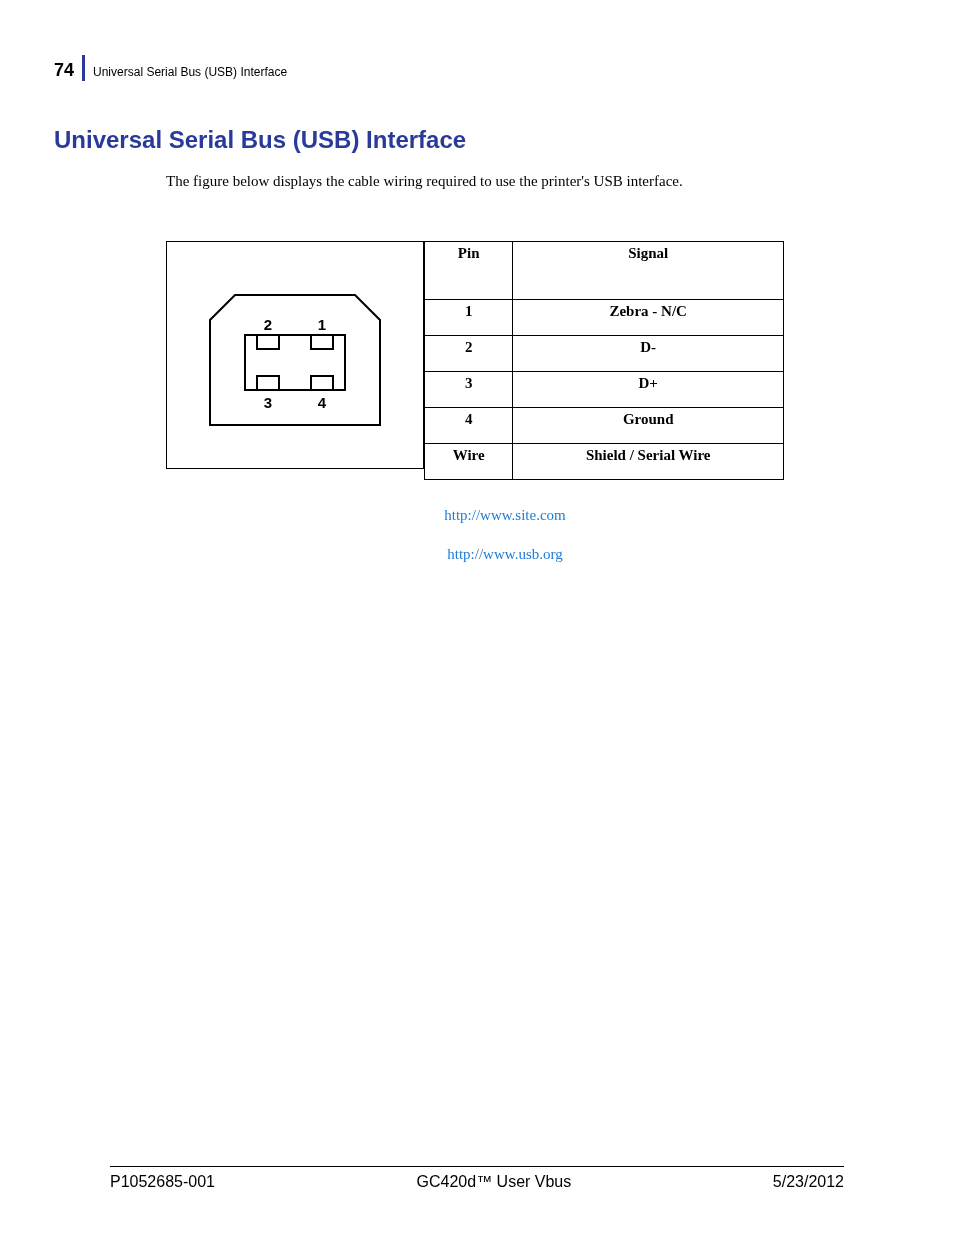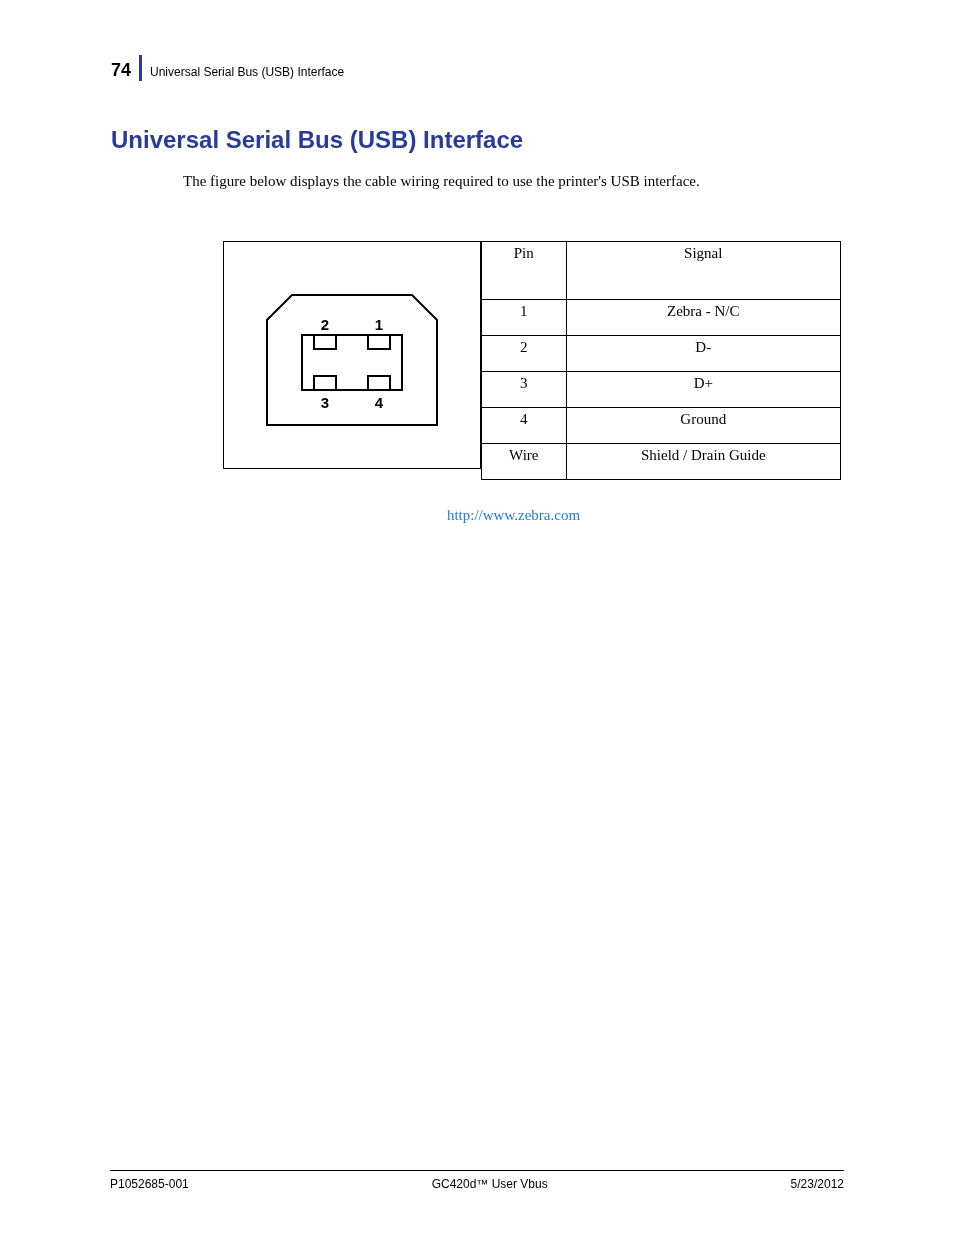--- a/index.html
+++ b/index.html
@@ -7,21 +7,21 @@
     font-size: 15px;
     color: #000;
     margin: 0;
     padding: 0;
     width: 954px;
     height: 1235px;
     position: relative;
     background: #fff;
   }
   .page {
-    padding: 55px 110px 0 111px;
+    padding: 55px 110px 0 54px;
     box-sizing: border-box;
     width: 100%;
     height: 100%;
     position: relative;
   }
   .page-top {
     display: flex;
     align-items: flex-end;
     margin-bottom: 45px;
   }
@@ -46,21 +46,21 @@
     padding-bottom: 2px;
   }
   h1.section-title {
     font-family: Arial, Helvetica, sans-serif;
     font-weight: bold;
     font-size: 24px;
     color: #2a3a9a;
     margin: 0 0 17px 0;
   }
   .body-text {
-    margin-left: 72px;
+    margin-left: 112px;
     margin-right: 0;
     line-height: 1.35;
   }
   .para {
     margin: 0 0 15px 0;
   }
   .fig-table-row {
     margin: 50px 0 25px 112px;
     display: flex;
     align-items: stretch;
@@ -74,21 +74,21 @@
     justify-content: center;
     box-sizing: border-box;
   }
   .pin-table {
     border-collapse: collapse;
     width: 360px;
   }
   .pin-table th, .pin-table td {
     border: 1px solid #000;
     text-align: center;
-    font-weight: normal;
+    font-weight: bold;
     padding: 0 6px;
     vertical-align: top;
   }
   .pin-table th {
     height: 55px;
     line-height: 18px;
     padding-top: 2px;
   }
   .pin-table td {
     height: 33px;
@@ -107,21 +107,21 @@
     bottom: 44px;
   }
   .footer-line {
     border-top: 1px solid #000;
     margin-bottom: 6px;
   }
   .footer-row {
     display: flex;
     justify-content: space-between;
     font-family: Arial, Helvetica, sans-serif;
-    font-size: 12px;
+    font-size: 16px;
   }
   .connector-label {
     font-family: Arial, Helvetica, sans-serif;
     font-weight: bold;
     font-size: 15px;
   }
 </style>
 </head>
 <body>
 
@@ -176,28 +176,29 @@
       <tr>
         <td>3</td>
         <td>D+</td>
       </tr>
       <tr>
         <td>4</td>
         <td>Ground</td>
       </tr>
       <tr>
         <td>Wire</td>
-        <td>Shield / Drain Guide</td>
+        <td>Shield / Serial Wire</td>
       </tr>
     </tbody>
       </table>
   </div>
 
   <div class="body-text">
-    <p class="link">http://www.zebra.com</p>
+    <p class="link">http://www.site.com</p>
+    <p class="link">http://www.usb.org</p>
   </div>
 
   <div class="footer">
     <div class="footer-line"></div>
     <div class="footer-row">
       <span>P1052685-001</span>
       <span>GC420d™ User Vbus</span>
       <span>5/23/2012</span>
     </div>
   </div>

